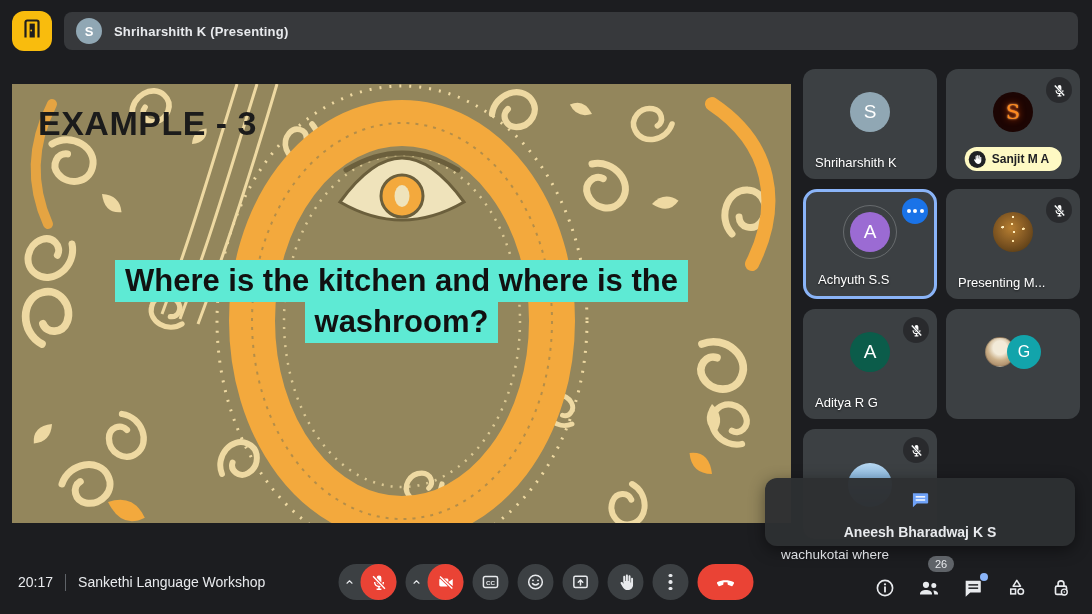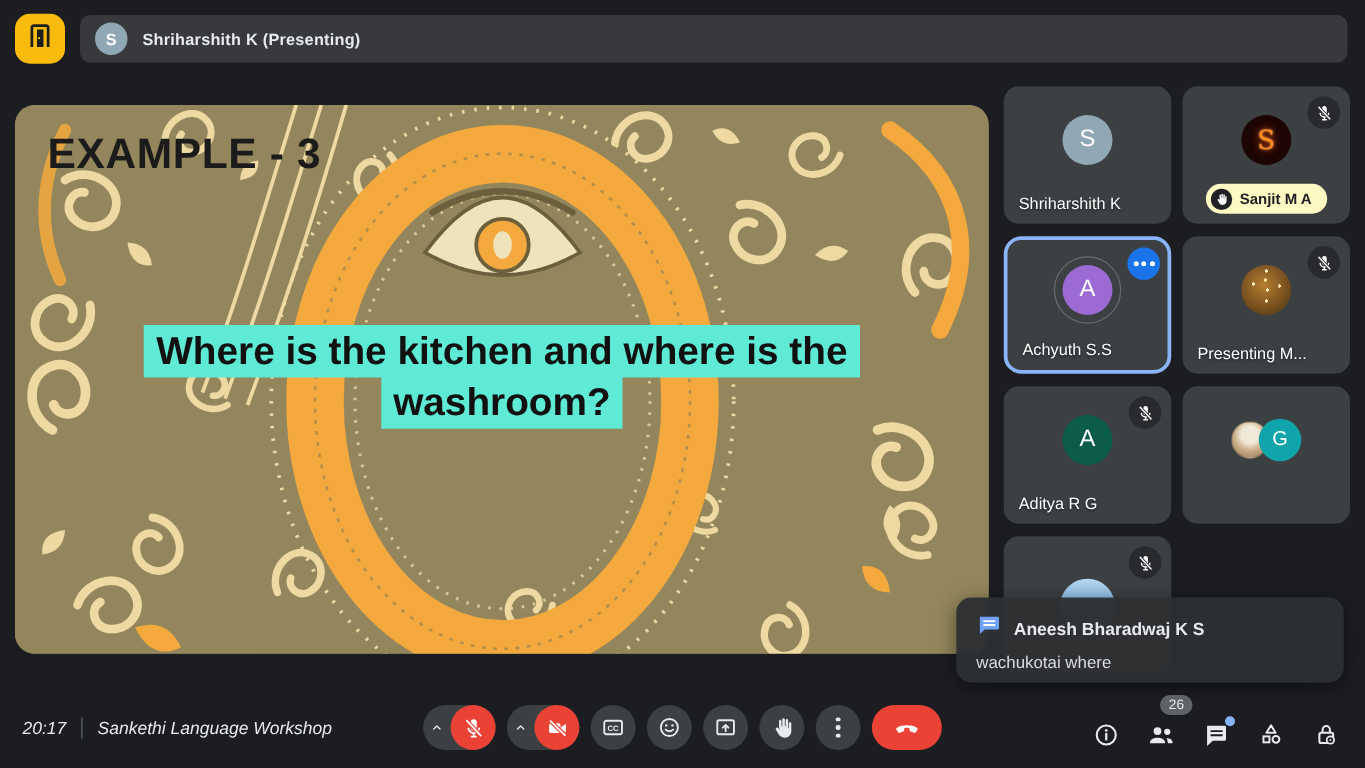--- a/index.html
+++ b/index.html
@@ -10,21 +10,21 @@
   
   .app-logo { position:absolute; left:12px; top:11px; width:40px; height:40px; border-radius:12px;
               background:#f9bc0d; display:flex; align-items:center; justify-content:center; }
   .presenting-pill { position:absolute; left:64px; top:12px; right:14px; height:38px; background:#37393c;
                      border-radius:8px; display:flex; align-items:center; padding-left:12px; gap:12px; }
   .chip-avatar { width:26px; height:26px; border-radius:50%; background:#90a7b4; color:#fff; font-size:13px;
                  display:flex; align-items:center; justify-content:center; font-weight:700; }
   .presenting-label { color:#e8eaed; font-size:13px; font-weight:700; letter-spacing:.2px; }
 
   
-  .stage { position:absolute; left:12px; top:84px; width:779px; height:439px; border-radius:16px;
+  .stage { position:absolute; left:12px; top:84px; width:779px; height:439px; border-radius:0;
            overflow:hidden; background:#93865c; }
   .stage svg.art { position:absolute; inset:0; }
   .slide-title { position:absolute; left:26px; top:20px; font-size:34px; font-weight:700; color:#1b1b1b;
                  letter-spacing:.5px; }
   .question { position:absolute; top:176px; left:0; right:0; text-align:center; line-height:1; }
   .question .strip { display:inline-block; background:#5eead4; color:#111; font-size:31px; font-weight:700;
                      padding:5px 10px 6px; }
   .question .l2 { margin-top:-1px; }
 
   
@@ -65,27 +65,27 @@
       radial-gradient(2px 2px at 52% 50%, #ffeebe 60%, transparent 70%),
       radial-gradient(2px 2px at 50% 72%, #ffe5a6 60%, transparent 70%),
       radial-gradient(2px 2px at 24% 38%, #ffeebe 60%, transparent 70%),
       radial-gradient(2px 2px at 76% 42%, #ffe5a6 60%, transparent 70%),
       radial-gradient(circle at 45% 40%, #b67e31 0%, #7a5220 55%, #44300f 100%); }
   .ph-sky { background:linear-gradient(180deg,#b8d9f2 0%,#7fb1dd 45%,#4a7fae 100%); }
 
   
   .chat-popup { position:absolute; left:765px; top:478px; width:310px; height:68px; background:rgba(45,47,50,.97);
                 border-radius:12px; box-shadow:0 4px 16px rgba(0,0,0,.45); padding:12px 16px; }
-  .chat-popup .row1 { display:flex; align-items:center; gap:10px; }
+  .chat-popup .row1 { display:flex; align-items:center; gap:10px;flex-direction:column; }
   .chat-sender { color:#e8eaed; font-size:14px; font-weight:700; }
   .chat-msg { color:#dadce0; font-size:13.5px; margin-top:7px; }
 
   
   .bottombar { position:absolute; left:0; right:0; bottom:0; height:64px; }
-  .bar-left { position:absolute; left:18px; bottom:0; height:64px; display:flex; align-items:center;font-style:italic; }
+  .bar-left { position:absolute; left:18px; bottom:0; height:64px; display:flex; align-items:center; }
   .bar-time { color:#e8eaed; font-size:14px; }
   .bar-sep { width:1px; height:17px; background:#5f6368; margin:0 12px; }
   .bar-title { color:#e8eaed; font-size:14px; font-weight:500; }
   .controls { position:absolute; left:50%; transform:translateX(-50%); bottom:14px; display:flex;
               align-items:center; gap:9px; }
   .ctl-pill { position:relative; width:58px; height:36px; border-radius:18px; background:#3c4043;
               display:flex; align-items:center; }
   .ctl-pill .chev { width:22px; display:flex; justify-content:center; }
   .ctl-pill .redc { position:absolute; right:0; top:0; width:36px; height:36px; border-radius:50%;
                     background:#ea4335; display:flex; align-items:center; justify-content:center; }

